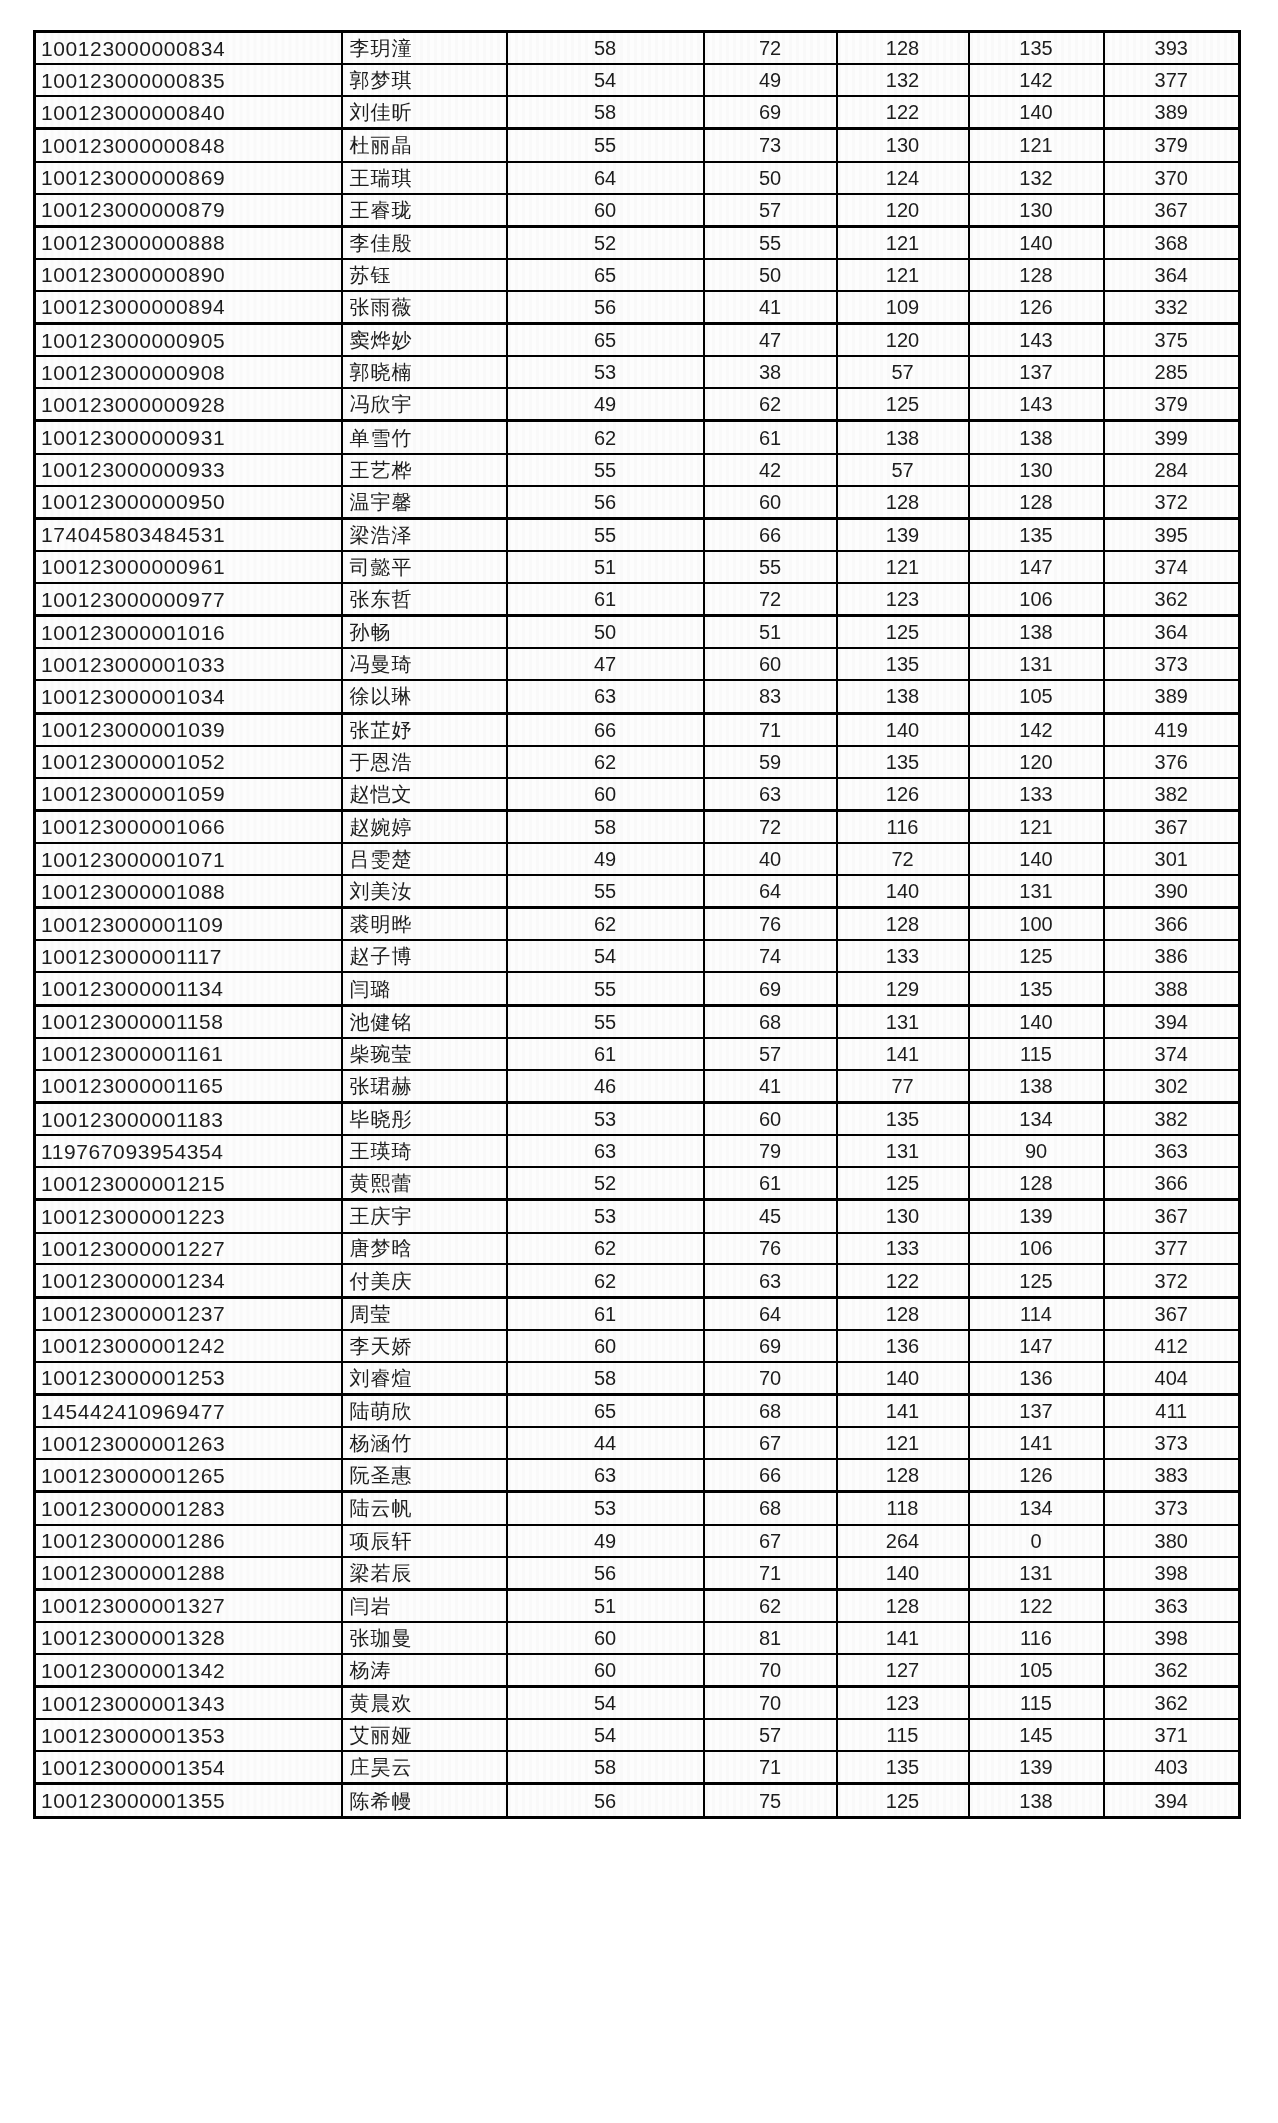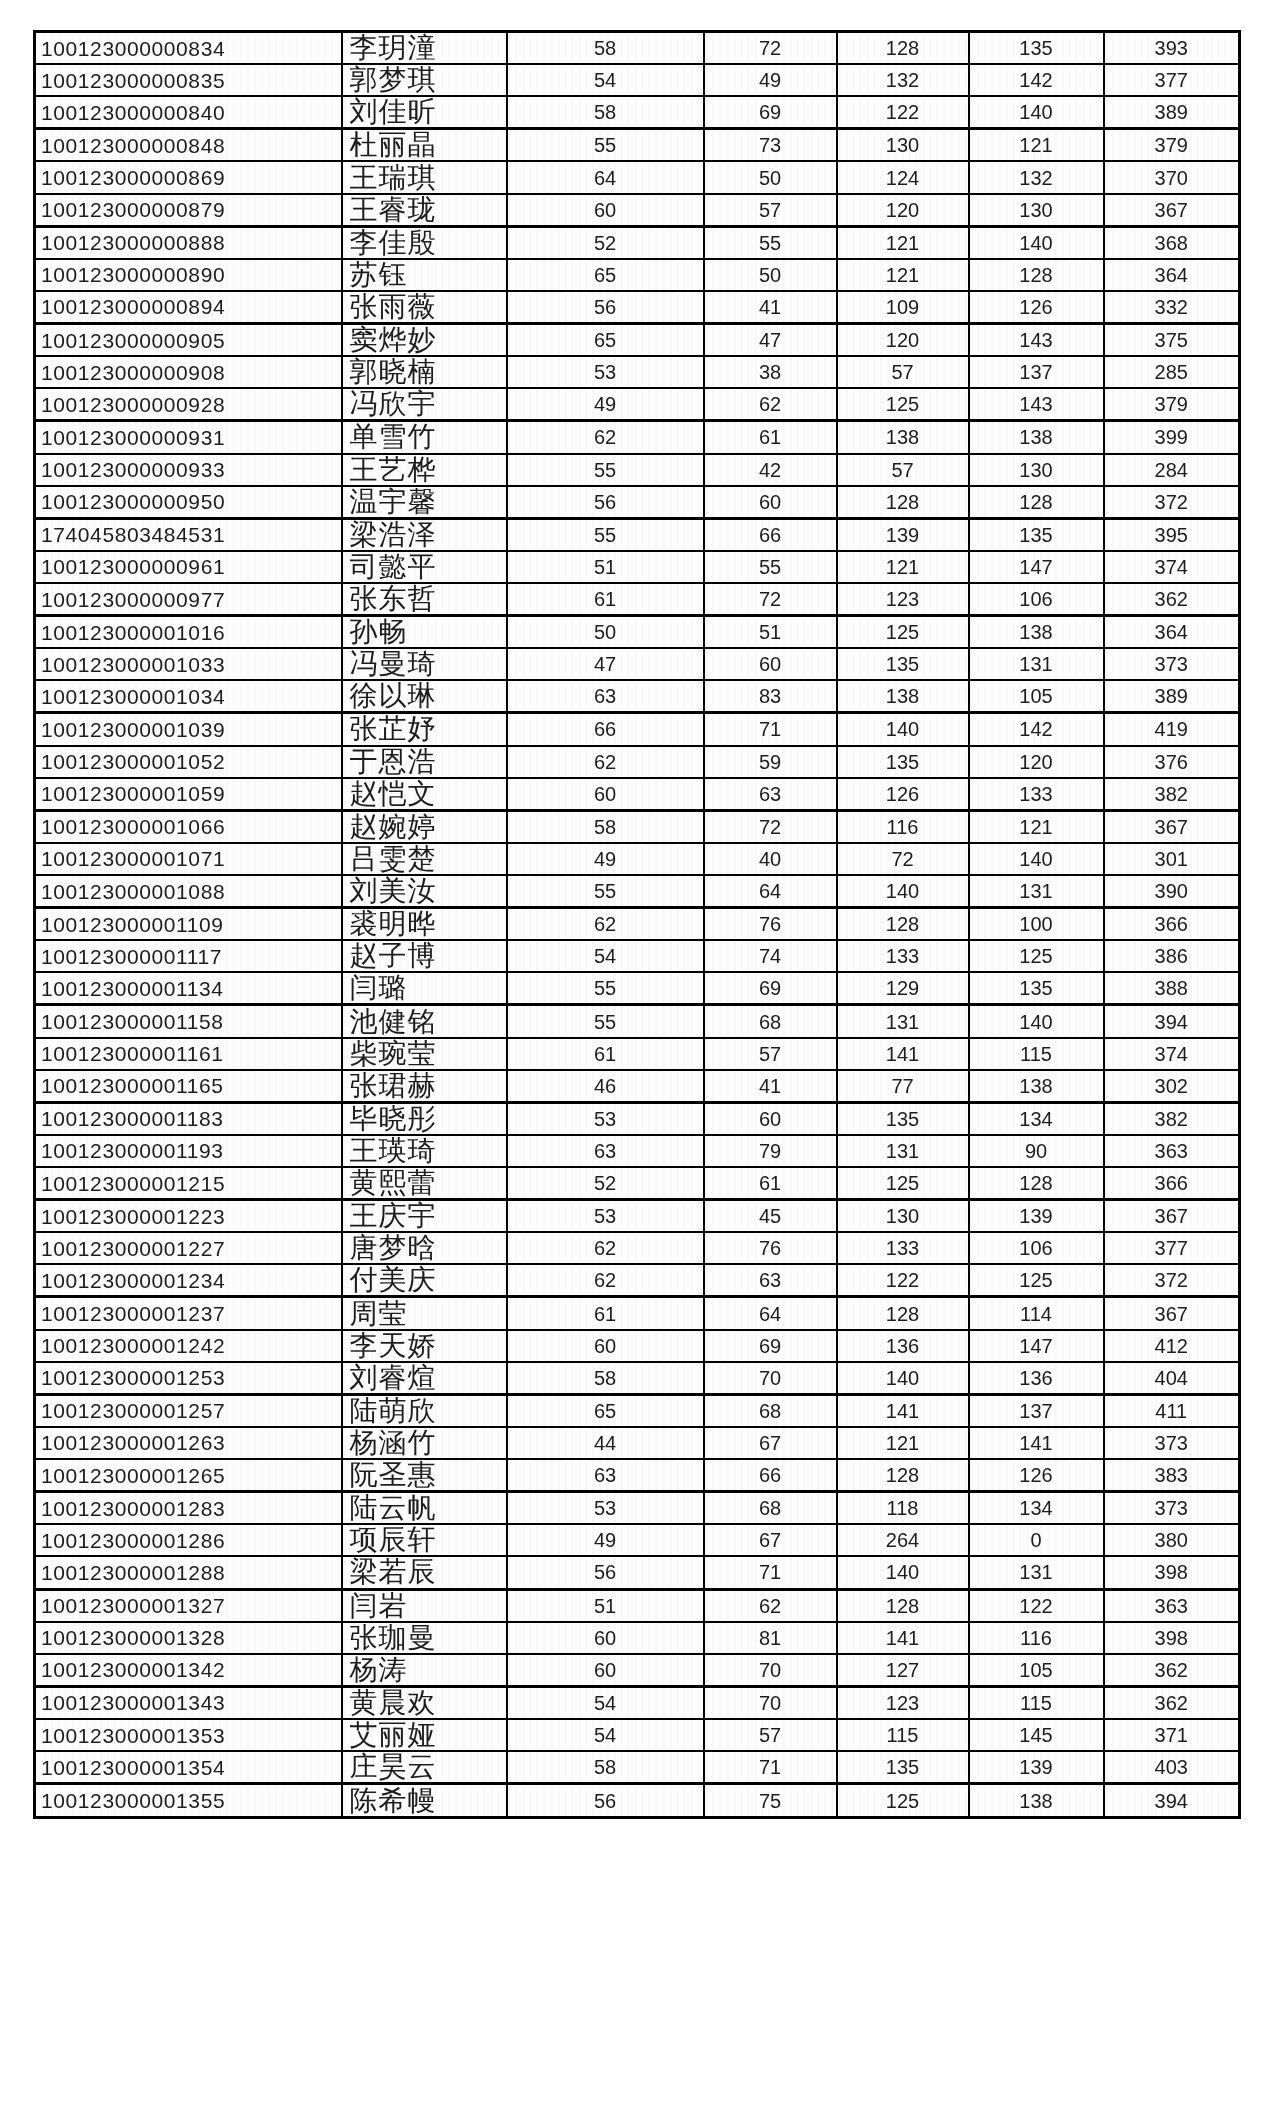--- a/index.html
+++ b/index.html
@@ -48,21 +48,21 @@
   }
   td.c0 {
     text-align: left;
     padding-left: 5px;
     font-size: 21px;
     letter-spacing: 0.6px;
   }
   td.c1 {
     text-align: left;
     padding-left: 7px;
-    font-size: 28px;
+    font-size: 20px;
     letter-spacing: 1px;
   }
   td.c2, td.c3, td.c4, td.c5, td.c6 {
     text-align: center;
   }
 </style>
 </head>
 <body style="--border-color: #000000; --text-color: #1d1d1d; --page-bg: #ffffff;">
 
 <table class="score-table">
@@ -376,21 +376,21 @@
       <tr>
         <td class="c0">100123000001183</td>
         <td class="c1">毕晓彤</td>
         <td class="c2">53</td>
         <td class="c3">60</td>
         <td class="c4">135</td>
         <td class="c5">134</td>
         <td class="c6">382</td>
       </tr>
       <tr>
-        <td class="c0">100123000001193</td>
+        <td class="c0">119767093954354</td>
         <td class="c1">王瑛琦</td>
         <td class="c2">63</td>
         <td class="c3">79</td>
         <td class="c4">131</td>
         <td class="c5">90</td>
         <td class="c6">363</td>
       </tr>
       <tr>
         <td class="c0">100123000001215</td>
         <td class="c1">黄熙蕾</td>
@@ -448,21 +448,21 @@
       <tr>
         <td class="c0">100123000001253</td>
         <td class="c1">刘睿煊</td>
         <td class="c2">58</td>
         <td class="c3">70</td>
         <td class="c4">140</td>
         <td class="c5">136</td>
         <td class="c6">404</td>
       </tr>
       <tr>
-        <td class="c0">100123000001257</td>
+        <td class="c0">145442410969477</td>
         <td class="c1">陆萌欣</td>
         <td class="c2">65</td>
         <td class="c3">68</td>
         <td class="c4">141</td>
         <td class="c5">137</td>
         <td class="c6">411</td>
       </tr>
       <tr>
         <td class="c0">100123000001263</td>
         <td class="c1">杨涵竹</td>

